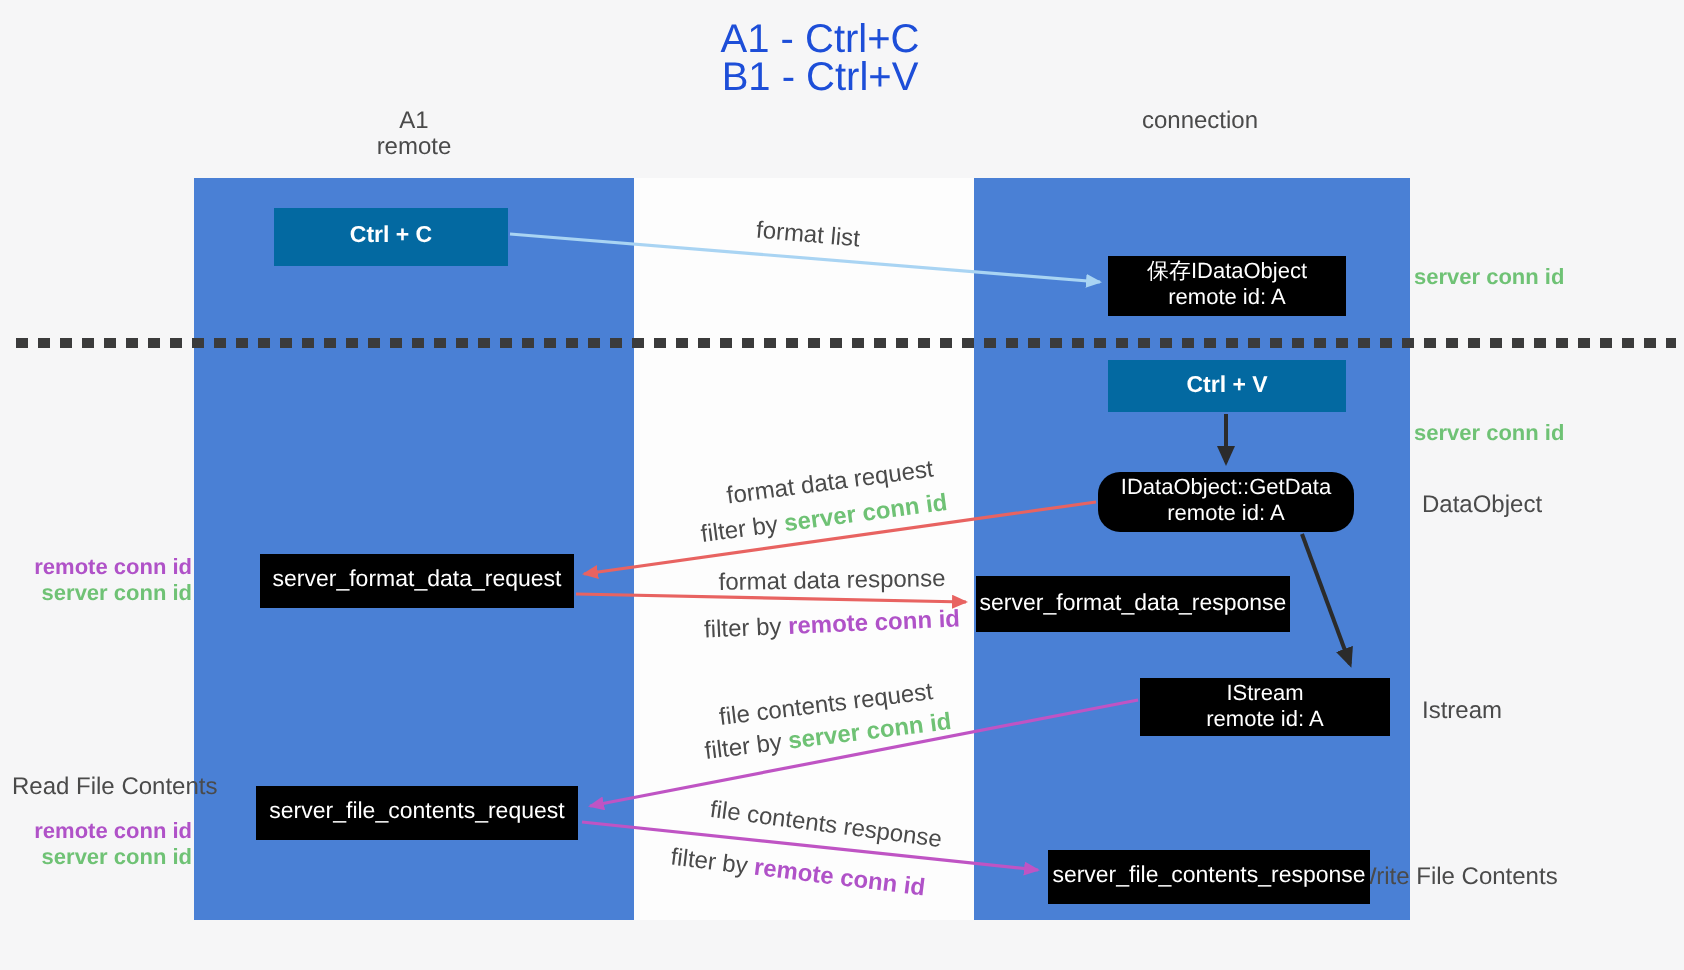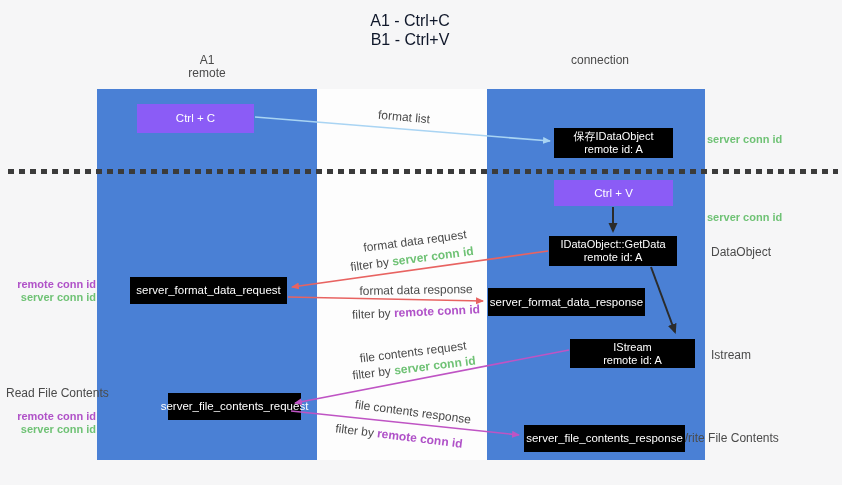--- a/index.html
+++ b/index.html
@@ -7,21 +7,21 @@
     width:842px;height:485px;
     background:#f6f6f7;
     font-family:"Liberation Sans","DejaVu Sans",sans-serif;
     overflow:hidden;
     position:relative;
   }
   .stage{position:absolute;inset:0;width:842px;height:485px;}
   
   .title{
     position:absolute;left:0;top:11px;width:820px;
-    text-align:center;font-size:16px;line-height:19px;color:#0f172a;
+    text-align:center;font-size:20px;line-height:19px;color:#1d4ed8;
   }
   
   .lane-header{
     position:absolute;top:54px;width:160px;text-align:center;
     font-size:12px;line-height:13px;color:#4a4a4a;
   }
   .lane-header.left{left:127px;}
   .lane-header.right{left:520px;}
   
   .mid-band{position:absolute;left:317px;top:89px;width:170px;height:371px;background:#fdfdfd;}
@@ -35,21 +35,21 @@
     background:repeating-linear-gradient(90deg,#3b3b3b 0 6px,transparent 6px 11px);
     z-index:6;
   }
   
   .node{
     position:absolute;display:flex;flex-direction:column;
     align-items:center;justify-content:center;
     color:#fff;text-align:center;font-size:11.5px;line-height:13px;
     z-index:4;
   }
-  .node.green{background:#8b5cf6;}
+  .node.green{background:#0369a1;font-weight:bold;}
   .node.orange{background:#000000;}
   
   svg.arrows{position:absolute;left:0;top:0;z-index:5;pointer-events:none;}
   
   .mlabel{
     position:absolute;white-space:nowrap;font-size:12px;color:#4a4a4a;
     transform:translate(-50%,-50%) rotate(var(--r,0deg));
     z-index:7;
   }
   .k-green{color:#6fc275;font-weight:bold;}
@@ -117,39 +117,39 @@
 
   <div class="node orange" style="left:554px;top:128px;width:119px;height:30px;font-size:11px;">
     <span>保存IDataObject</span>
     <span>remote id: A</span>
   </div>
 
   <div class="node green" style="left:554px;top:180px;width:119px;height:26px;">
     <span>Ctrl + V</span>
   </div>
 
-  <div class="node orange" style="left:549px;top:236px;width:128px;height:30px;font-size:11px;">
+  <div class="node orange" style="left:549px;top:236px;width:128px;height:30px;font-size:11px;border-radius:11px;">
     <span>IDataObject::GetData</span>
     <span>remote id: A</span>
   </div>
 
   <div class="node orange" style="left:488px;top:288px;width:157px;height:28px;">
     <span>server_format_data_response</span>
   </div>
 
   <div class="node orange" style="left:130px;top:277px;width:157px;height:27px;">
     <span>server_format_data_request</span>
   </div>
 
   <div class="node orange" style="left:570px;top:339px;width:125px;height:29px;font-size:11px;">
     <span>IStream</span>
     <span>remote id: A</span>
   </div>
 
-  <div class="node orange" style="left:128px;top:393px;width:133px;height:27px;margin-left:40px;">
+  <div class="node orange" style="left:128px;top:393px;width:161px;height:27px;">
     <span>server_file_contents_request</span>
   </div>
 
   <div class="node orange" style="left:524px;top:425px;width:161px;height:27px;">
     <span>server_file_contents_response</span>
   </div>
 
   <div class="mlabel" style="left:404px;top:117px;--r:5deg;">format list</div>
 
   <div class="mlabel" style="left:415px;top:241px;--r:-7.5deg;">format data request</div>

